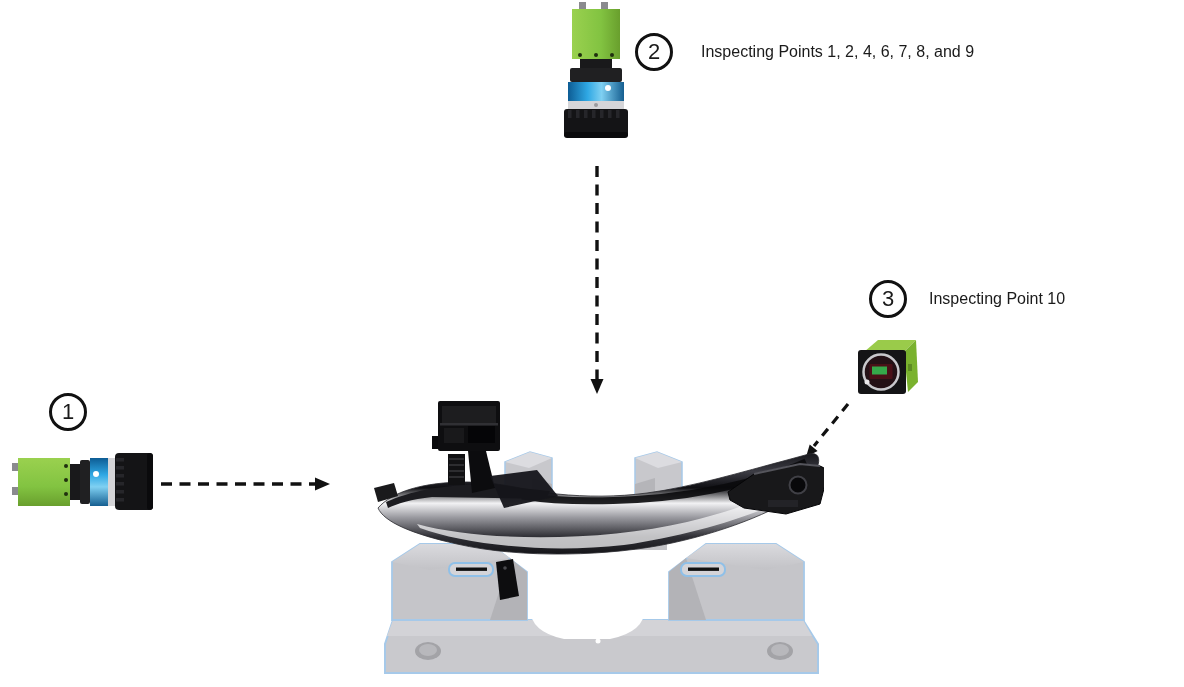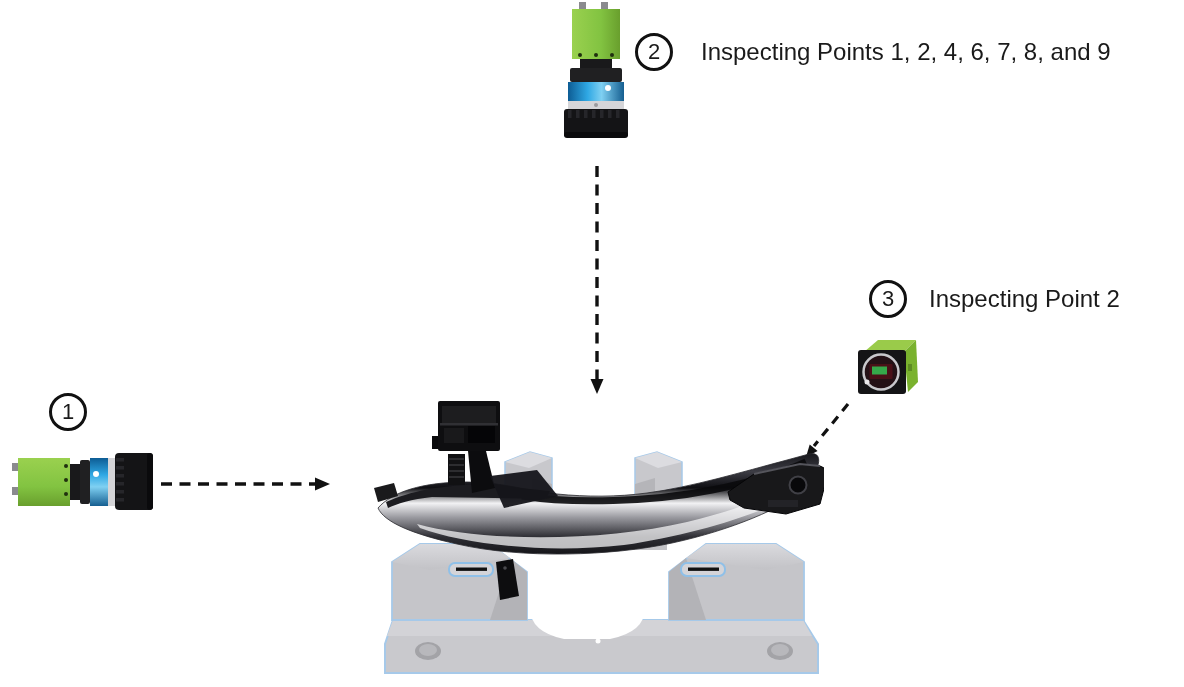--- a/index.html
+++ b/index.html
@@ -7,21 +7,21 @@
     position:relative;width:1184px;height:687px;background:#ffffff;
     font-family:"Liberation Sans", sans-serif;color:#1a1a1a;overflow:hidden;
   }
   .abs{position:absolute;}
   .annotation-group{position:absolute;display:flex;align-items:center;gap:14px;}
   .num-circle{
     width:38px;height:38px;border:3px solid #111;border-radius:50%;
     box-sizing:border-box;display:flex;align-items:center;justify-content:center;
     font-size:22px;line-height:1;background:#fff;flex:0 0 auto;
   }
-  .ann-label{font-size:24px;line-height:26px;white-space:nowrap;}
+  .ann-label{font-size:16px;line-height:26px;white-space:nowrap;}
   svg{display:block;}
 </style>
 </head>
 <body>
 
 <div class="canvas">
 
   <svg class="abs" style="left:0;top:0;" width="1184" height="687" viewBox="0 0 1184 687">
     <g>
       <line x1="161" y1="484" x2="315" y2="484" stroke="#111" stroke-width="3.4" stroke-dasharray="11,7.5"></line>
@@ -231,16 +231,16 @@
     <div class="num-circle">
       <span>2</span>
     </div>
     <div class="ann-label">Inspecting Points 1, 2, 4, 6, 7, 8, and 9</div>
   </div>
 
   <div class="annotation-group" style="left:869px;top:280px;gap:22px;">
     <div class="num-circle">
       <span>3</span>
     </div>
-    <div class="ann-label">Inspecting Point 2</div>
+    <div class="ann-label">Inspecting Point 10</div>
   </div>
 
 </div>
 
 </body></html>

